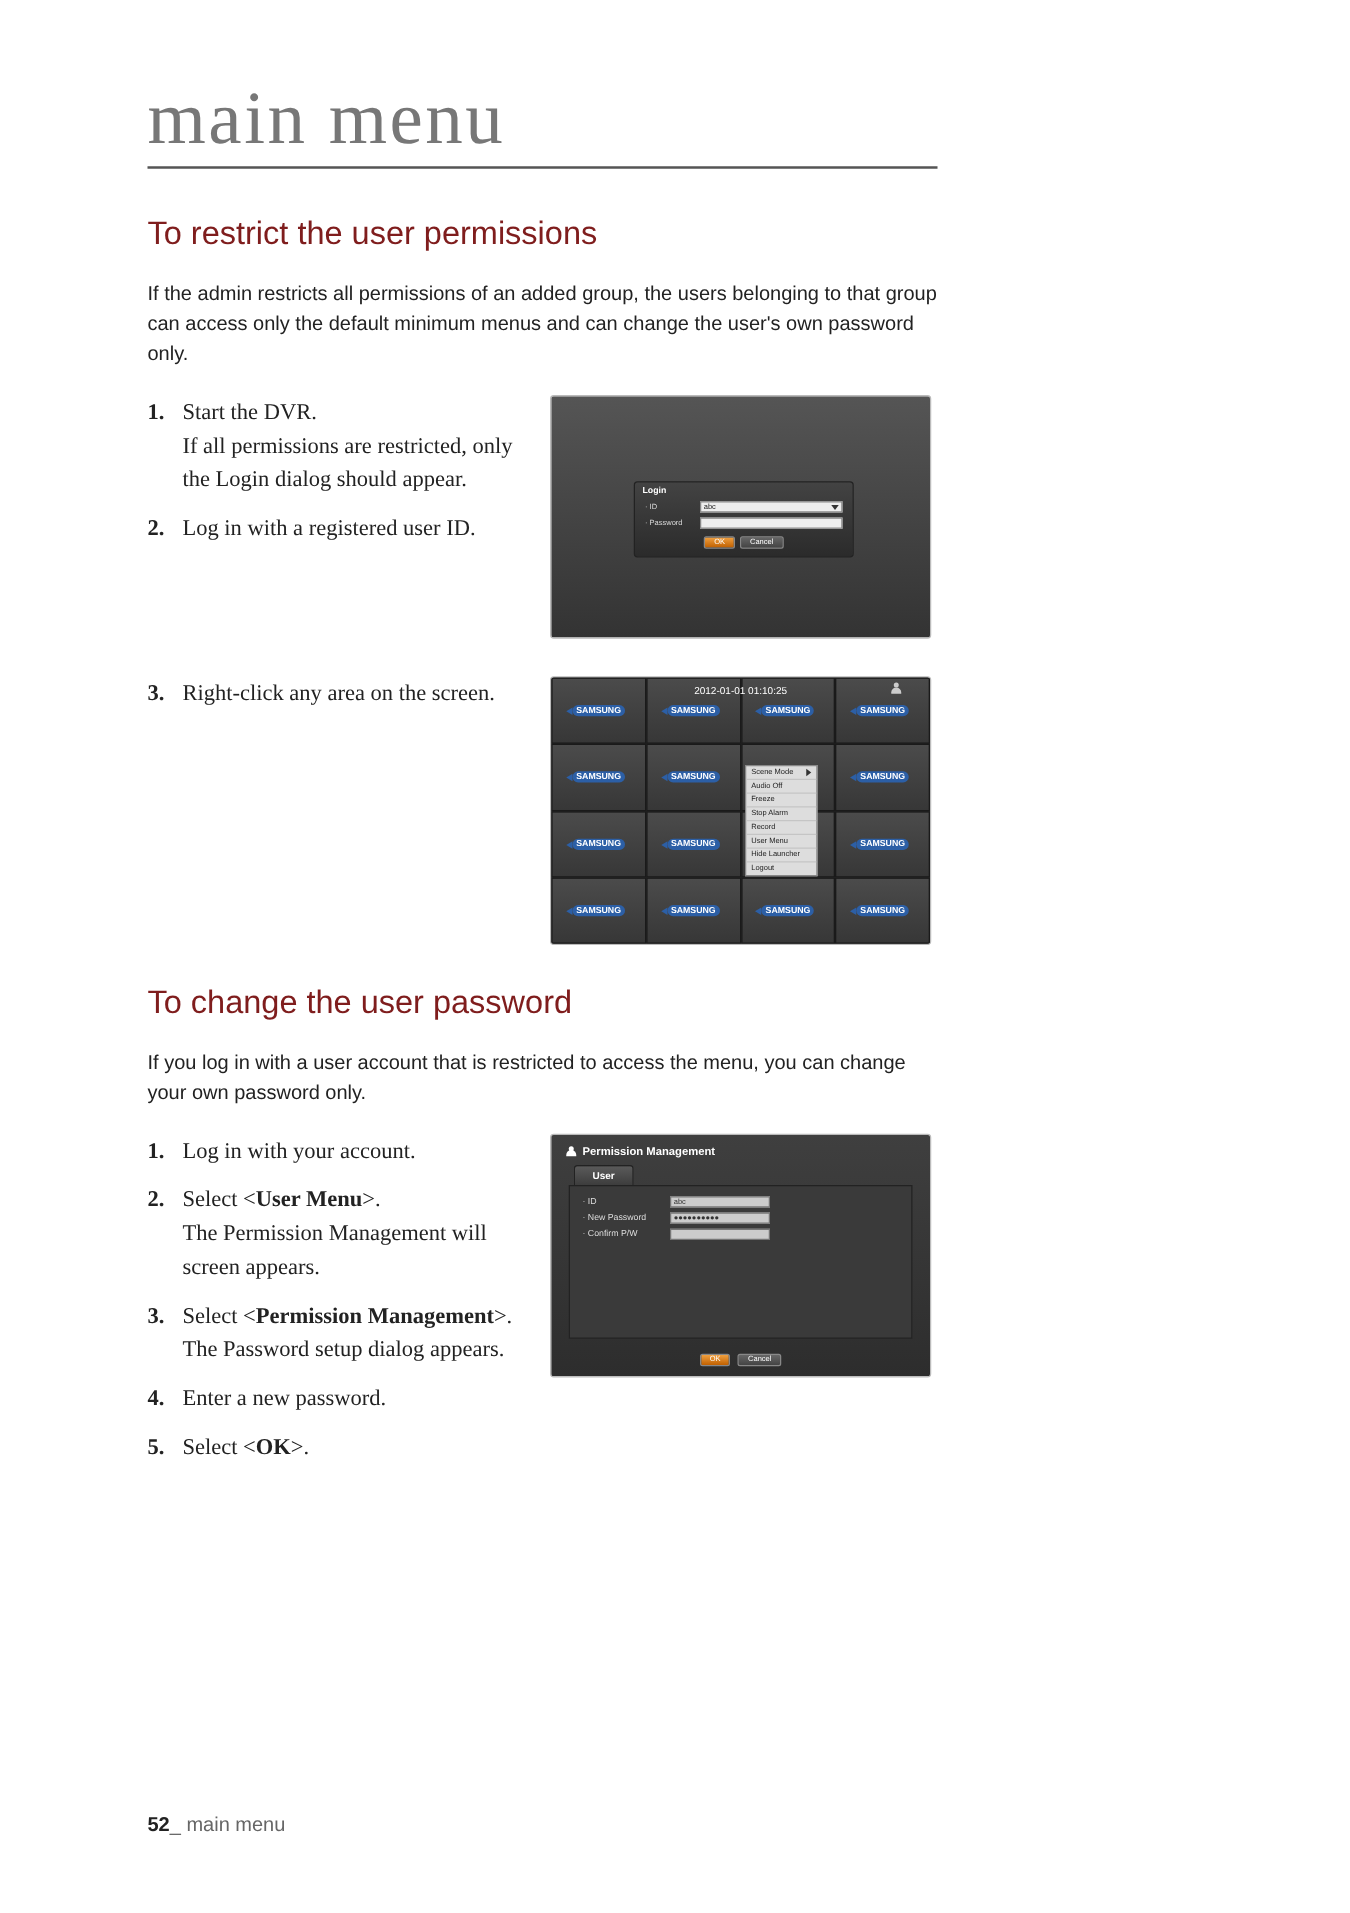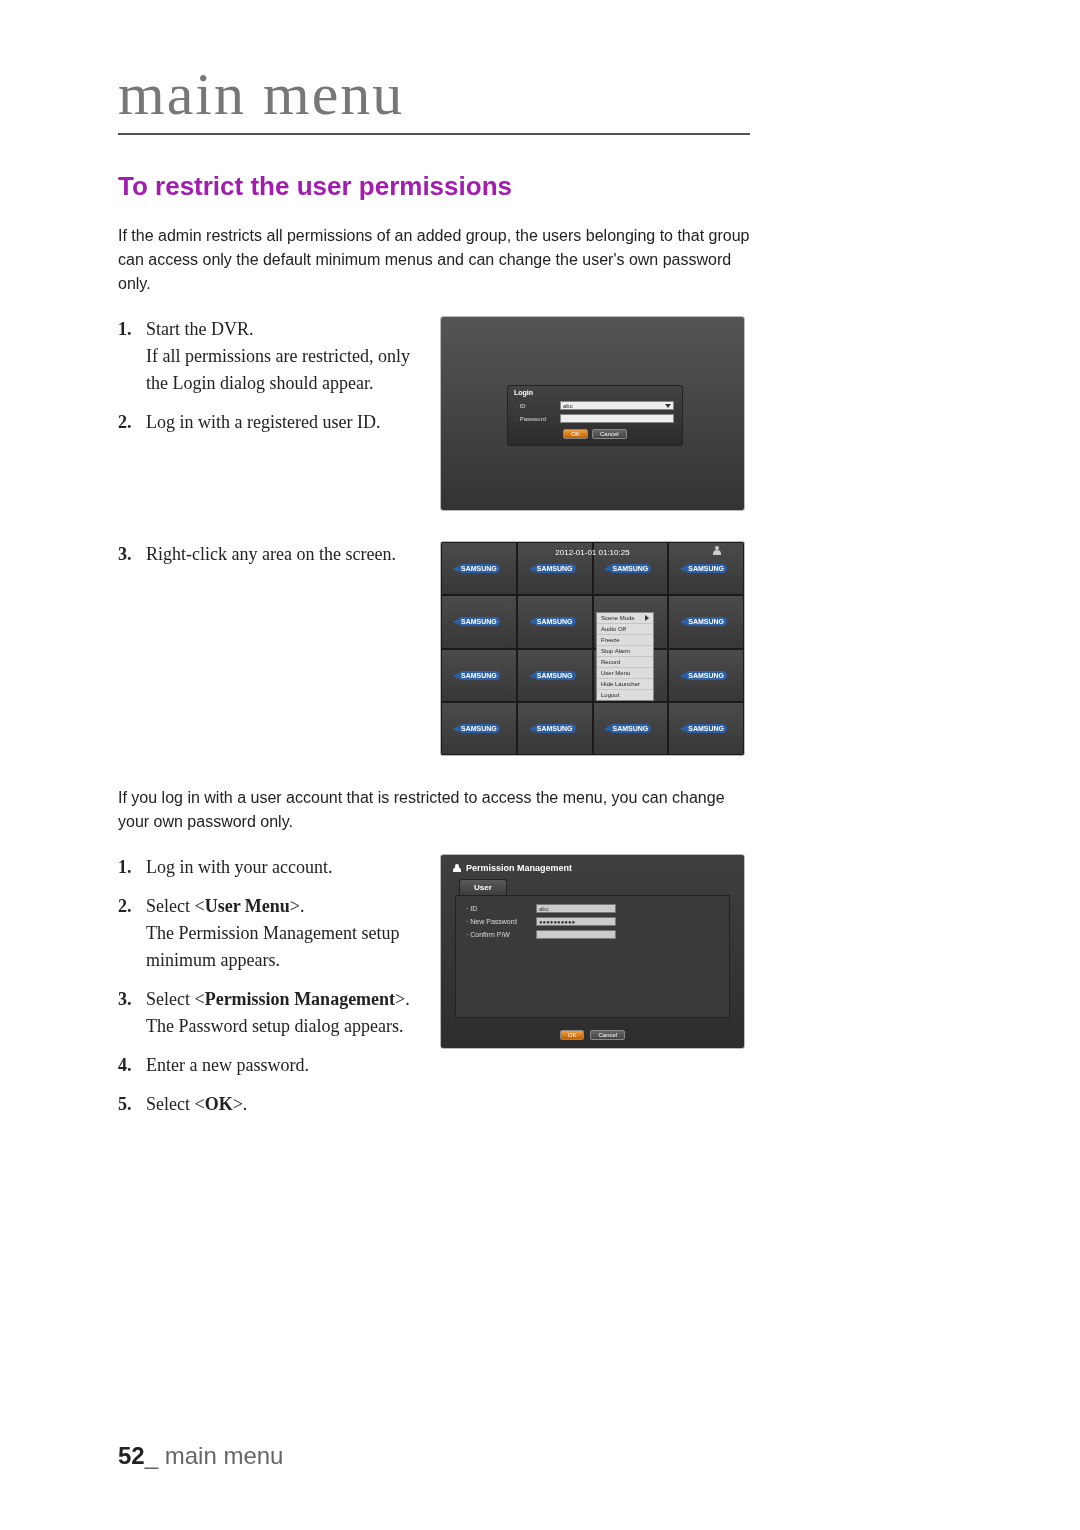--- a/index.html
+++ b/index.html
@@ -1,19 +1,19 @@
 <!DOCTYPE html>
 <html><head>
 <meta charset="utf-8">
 <style>
   * { box-sizing: border-box; margin: 0; padding: 0; }
   html, body { width: 1080px; background: #fff; font-family: Arial, Helvetica, sans-serif; color: #222; }
   .page { width: 868px; min-height: 1530px; padding: 60px 118px 40px; position: relative; }
   .chapter-title { font-size: 60px; font-weight: 300; color: #777; letter-spacing: 2px; border-bottom: 2px solid #555; padding-bottom: 4px; margin-bottom: 36px; font-family: "Times New Roman", serif; }
-  .section-title { font-size: 26px; font-weight: bold; color: #a21caf; margin-bottom: 22px; }
+  .section-title { font-size: 26px; font-weight: normal; color: #7f1d1d; margin-bottom: 22px; }
   .intro { font-size: 16px; line-height: 1.5; margin-bottom: 20px; }
   .row { display: flex; align-items: flex-start; margin-bottom: 30px; }
   .col-left { flex: 1; padding-right: 20px; }
   .col-right { flex: 0 0 310px; }
   ol.steps { list-style: none; counter-reset: step; padding-left: 0; font-family: Liberation Serif, serif; }
   ol.steps > li { counter-increment: step; position: relative; padding-left: 28px; font-size: 18px; line-height: 1.5; margin-bottom: 12px; }
   ol.steps > li::before { content: counter(step) "."; position: absolute; left: 0; font-weight: bold; }
   ol.steps > li .sub { display: block; font-weight: normal; }
   .bold { font-weight: bold; }
 
@@ -52,21 +52,21 @@
   .pm-hicon { width: 8px; height: 8px; position: relative; }
   .pm-hicon::before { content: ""; position: absolute; top: 0; left: 2px; width: 4px; height: 4px; border-radius: 50%; background: #fff; }
   .pm-hicon::after { content: ""; position: absolute; top: 3px; left: 0; width: 8px; height: 5px; border-radius: 4px 4px 0 0; background: #fff; }
   .pm-tab { position: absolute; top: 24px; left: 18px; background: linear-gradient(#5a5a5a,#3d3d3d); color: #fff; font-size: 8px; font-weight: bold; padding: 3px 14px; border-radius: 3px 3px 0 0; border: 1px solid #222; border-bottom: none; }
   .pm-body { position: absolute; top: 40px; left: 14px; right: 14px; bottom: 30px; border: 1px solid #222; background: #3a3a3a; padding: 8px 10px; font-size: 7px; color: #ddd; }
   .pm-row { display: flex; align-items: center; margin-bottom: 4px; }
   .pm-row label { width: 70px; }
   .pm-input { width: 80px; height: 9px; background: #ccc; border: 1px solid #777; font-size: 6px; color: #333; padding: 0 2px; display: flex; align-items: center; }
   .pm-btns { position: absolute; bottom: 8px; left: 0; right: 0; display: flex; justify-content: center; gap: 6px; }
 
-  .footer { position: absolute; bottom: 60px; left: 118px; font-size: 24px; color: #666; }
+  .footer { position: absolute; bottom: 60px; left: 118px; font-size: 16px; color: #666; }
   .footer .pgnum { font-weight: bold; color: #222; }
 </style>
 </head>
 <body>
 
 <div class="page">
   <div class="chapter-title">main menu</div>
 
   <div class="section-title">To restrict the user permissions</div>
   <div class="intro">If the admin restricts all permissions of an added group, the users belonging to that group can access only the default minimum menus and can change the user's own password only.</div>
@@ -180,31 +180,32 @@
           <div class="ctx-item">Stop Alarm</div>
           <div class="ctx-item">Record</div>
           <div class="ctx-item">User Menu</div>
           <div class="ctx-item">Hide Launcher</div>
           <div class="ctx-item">Logout</div>
         </div>
       </div>
     </div>
   </div>
 
+  <div class="section-title">To change the user password</div>
   <div class="intro">If you log in with a user account that is restricted to access the menu, you can change your own password only.</div>
 
   <div class="row">
     <div class="col-left">
       <ol class="steps">
         <li>
           <span>Log in with your account.</span>
         </li>
         <li>
           <span><span>Select &lt;</span><span class="bold">User Menu</span><span>&gt;.</span></span>
-          <span class="sub">The Permission Management setup minimum appears.</span>
+          <span class="sub">The Permission Management will screen appears.</span>
         </li>
         <li>
           <span><span>Select &lt;</span><span class="bold">Permission Management</span><span>&gt;.</span></span>
           <span class="sub">The Password setup dialog appears.</span>
         </li>
         <li>
           <span>Enter a new password.</span>
         </li>
         <li>
           <span><span>Select &lt;</span><span class="bold">OK</span><span>&gt;.</span></span>

